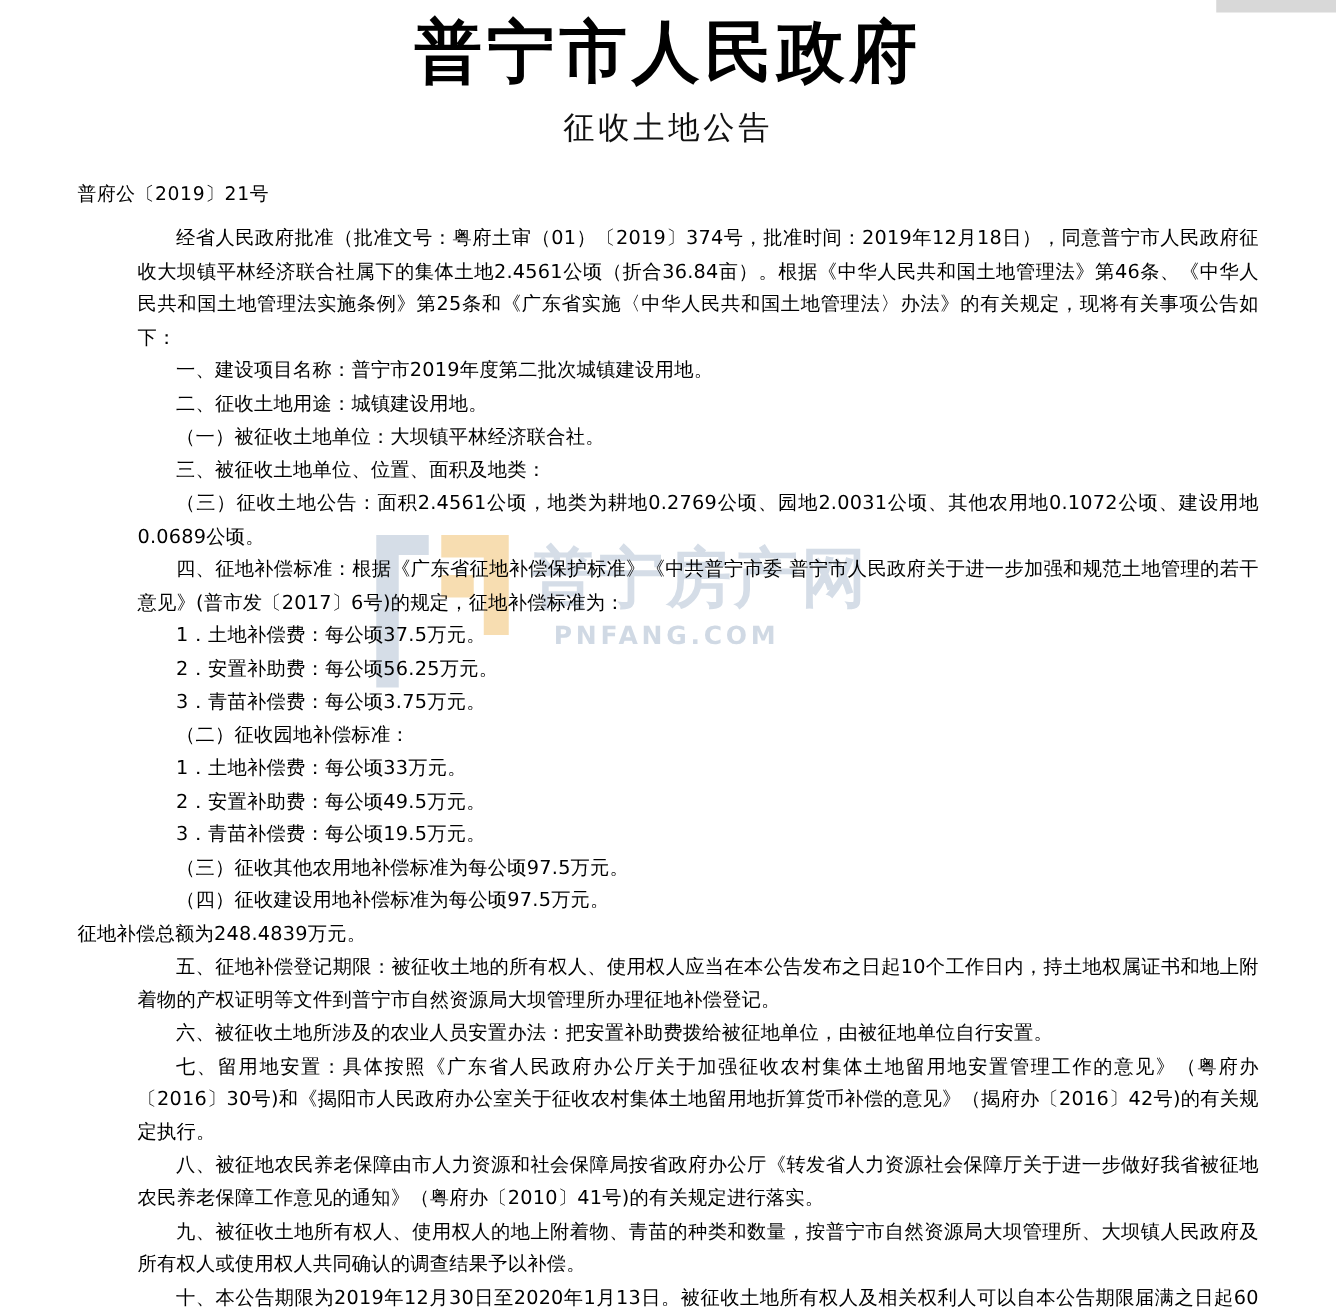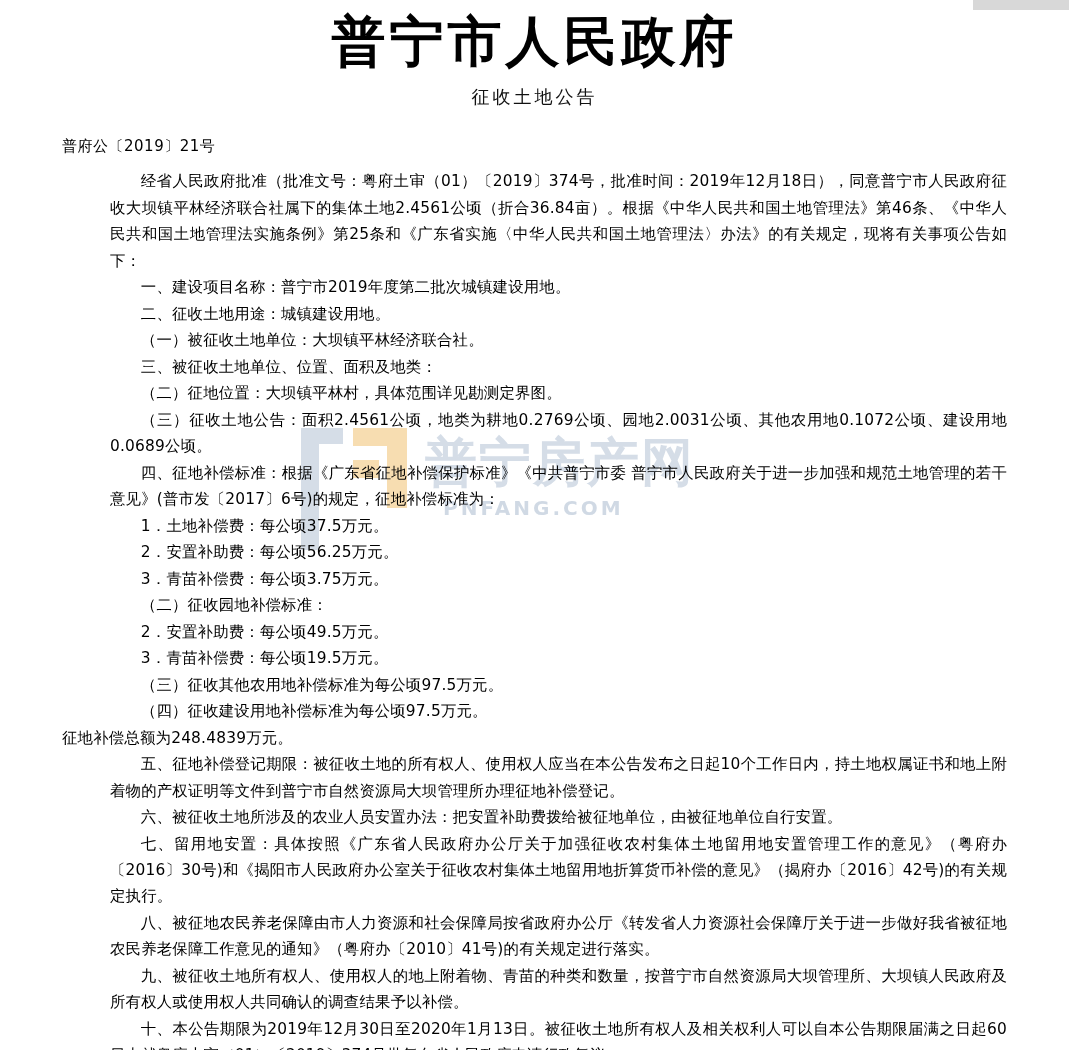--- a/index.html
+++ b/index.html
@@ -35,21 +35,21 @@
     font-family: "DejaVu Serif", "Liberation Serif", serif;
     font-weight: bold;
     font-size: 54px;
     letter-spacing: 4px;
     line-height: 1.1;
     padding-top: 12px;
     color: #000;
   }
   .subtitle {
     text-align: center;
-    font-size: 18px;
+    font-size: 25px;
     letter-spacing: 3px;
     margin-top: 14px;
     color: #111;
   }
   .docnum {
     text-align: left;
     font-size: 15px;
     margin-top: 28px;
     margin-right: 2px;
     letter-spacing: 0.5px;
@@ -137,27 +137,27 @@
   <div class="title">普宁市人民政府</div>
   <div class="subtitle">征收土地公告</div>
   <div class="docnum">普府公〔2019〕21号</div>
 
   <div class="body-text">
     <p class="p indent2">经省人民政府批准（批准文号：粤府土审（01）〔2019〕374号，批准时间：2019年12月18日），同意普宁市人民政府征收大坝镇平林经济联合社属下的集体土地2.4561公顷（折合36.84亩）。根据《中华人民共和国土地管理法》第46条、《中华人民共和国土地管理法实施条例》第25条和《广东省实施〈中华人民共和国土地管理法〉办法》的有关规定，现将有关事项公告如下：</p>
     <p class="p indent2">一、建设项目名称：普宁市2019年度第二批次城镇建设用地。</p>
     <p class="p indent2">二、征收土地用途：城镇建设用地。</p>
     <p class="p indent2">（一）被征收土地单位：大坝镇平林经济联合社。</p>
     <p class="p indent2">三、被征收土地单位、位置、面积及地类：</p>
-    <p class="p indent2">（二）征地位置：大坝镇平林村，具体范围详见勘测定界图。</p>
     <p class="p indent2">（三）征收土地公告：面积2.4561公顷，地类为耕地0.2769公顷、园地2.0031公顷、其他农用地0.1072公顷、建设用地0.0689公顷。</p>
     <p class="p indent2">四、征地补偿标准：根据《广东省征地补偿保护标准》《中共普宁市委 普宁市人民政府关于进一步加强和规范土地管理的若干意见》(普市发〔2017〕6号)的规定，征地补偿标准为：</p>
     <p class="p indent2">1．土地补偿费：每公顷37.5万元。</p>
     <p class="p indent2">2．安置补助费：每公顷56.25万元。</p>
     <p class="p indent2">3．青苗补偿费：每公顷3.75万元。</p>
     <p class="p indent2">（二）征收园地补偿标准：</p>
+    <p class="p indent2">1．土地补偿费：每公顷33万元。</p>
     <p class="p indent2">2．安置补助费：每公顷49.5万元。</p>
     <p class="p indent2">3．青苗补偿费：每公顷19.5万元。</p>
     <p class="p indent2">（三）征收其他农用地补偿标准为每公顷97.5万元。</p>
     <p class="p indent2">（四）征收建设用地补偿标准为每公顷97.5万元。</p>
     <p class="p">征地补偿总额为248.4839万元。</p>
     <p class="p indent2">五、征地补偿登记期限：被征收土地的所有权人、使用权人应当在本公告发布之日起10个工作日内，持土地权属证书和地上附着物的产权证明等文件到普宁市自然资源局大坝管理所办理征地补偿登记。</p>
     <p class="p indent2">六、被征收土地所涉及的农业人员安置办法：把安置补助费拨给被征地单位，由被征地单位自行安置。</p>
     <p class="p indent2">七、留用地安置：具体按照《广东省人民政府办公厅关于加强征收农村集体土地留用地安置管理工作的意见》（粤府办〔2016〕30号)和《揭阳市人民政府办公室关于征收农村集体土地留用地折算货币补偿的意见》（揭府办〔2016〕42号)的有关规定执行。</p>
     <p class="p indent2">八、被征地农民养老保障由市人力资源和社会保障局按省政府办公厅《转发省人力资源社会保障厅关于进一步做好我省被征地农民养老保障工作意见的通知》（粤府办〔2010〕41号)的有关规定进行落实。</p>
     <p class="p indent2">九、被征收土地所有权人、使用权人的地上附着物、青苗的种类和数量，按普宁市自然资源局大坝管理所、大坝镇人民政府及所有权人或使用权人共同确认的调查结果予以补偿。</p>

